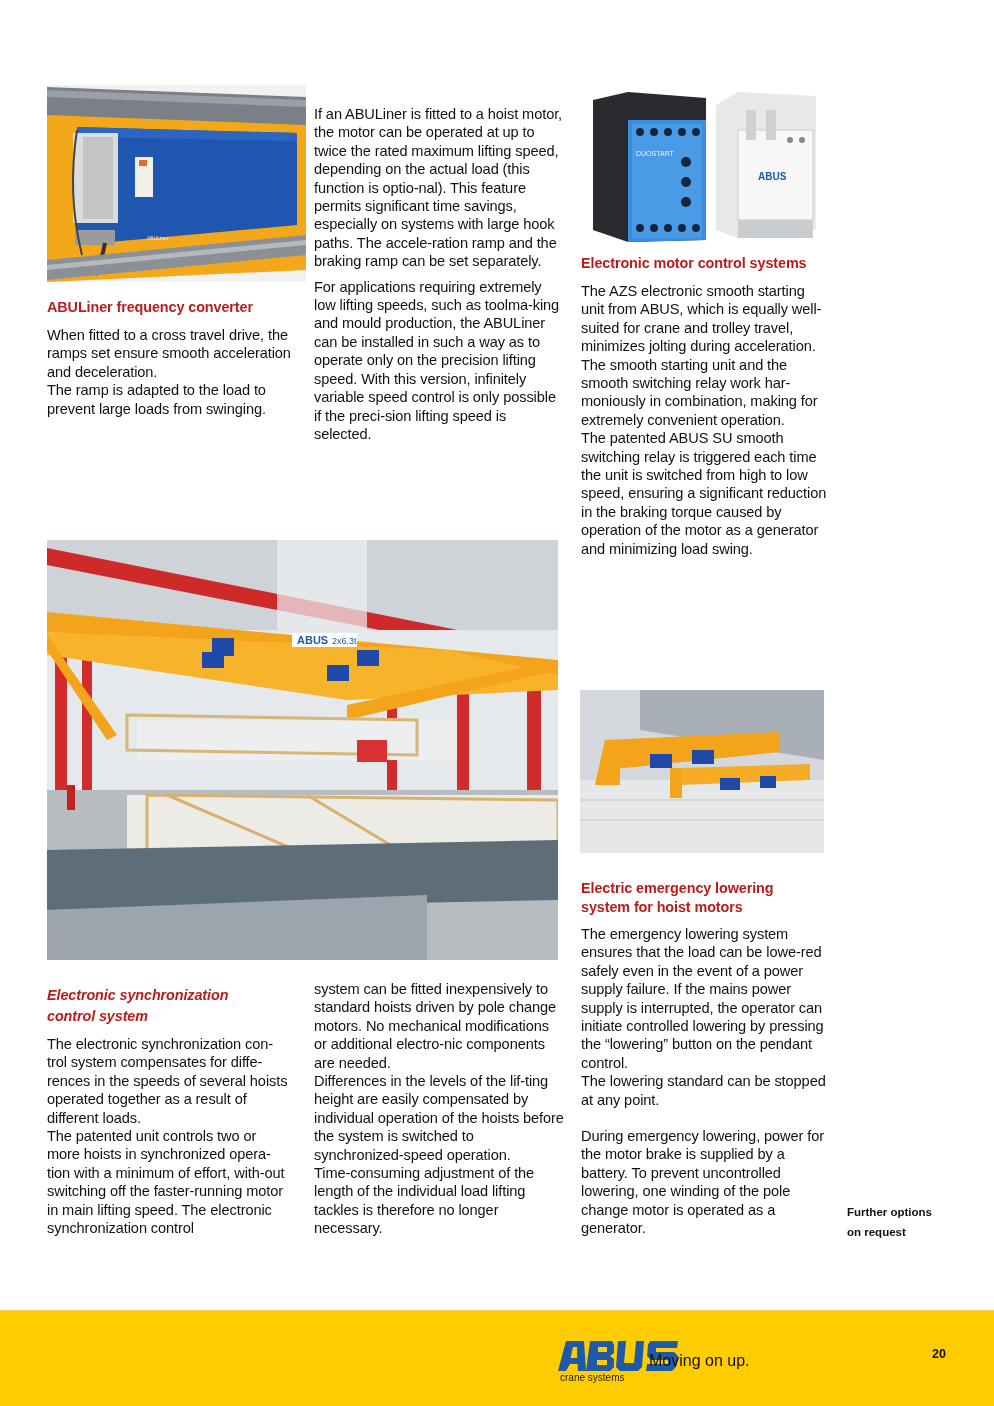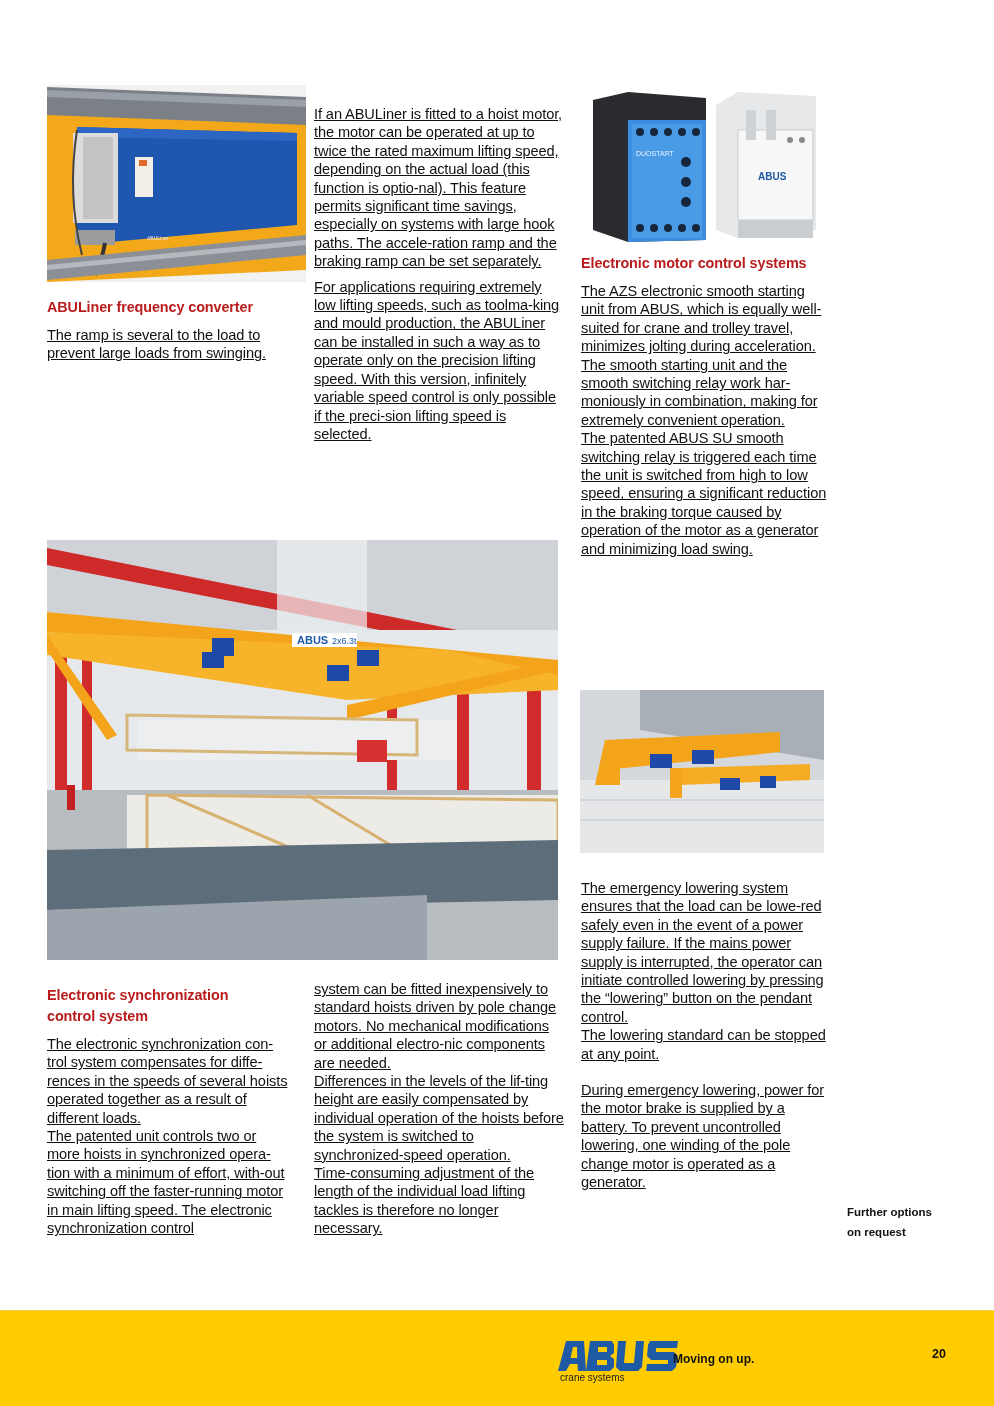--- a/index.html
+++ b/index.html
@@ -3,32 +3,32 @@
 <meta charset="utf-8">
 <style>
   html, body { margin: 0; padding: 0; }
   body {
     width: 994px; height: 1406px; position: relative; overflow: hidden;
     background: #ffffff; color: #111111;
     font-family: "Liberation Sans", sans-serif;
   }
   .abs { position: absolute; }
   .txt { font-size: 14.6px; line-height: 18.4px; color: #111; letter-spacing: -0.1px; }
-  .txt p { margin: 0; text-decoration: underline; }
+  .txt p { margin: 0; }
   .txt p + p.gap { margin-top: 7px; }
   .h { font-weight: bold; font-size: 14.4px; line-height: 21px; color: #b91c1c; margin: 0 0 8px 0; }
   .photo { position: absolute; overflow: hidden; }
   .photo svg { display: block; width: 100%; height: 100%; }
 
   .footer {
     position: absolute; left: 0; top: 1310px; width: 994px; height: 96px;
     background: #ffcc00; border-top: 1px solid #f0d060;
   }
   .logo { position: absolute; left: 558px; top: 1341px; width: 120px; height: 30px; }
-  .slogan { position: absolute; left: 673px; top: 1352px; font-weight: bold; font-size: 12px; color: #111; }
+  .slogan { position: absolute; left: 649px; top: 1352px; font-weight: normal; font-size: 16px; color: #111; }
   .crane-sys { position: absolute; left: 560px; top: 1372px; font-size: 10px; color: #222; }
   .pagenum { position: absolute; left: 932px; top: 1347px; font-weight: bold; font-size: 12.5px; color: #111; }
   .sidenote { position: absolute; left: 847px; top: 1202px; font-weight: bold; font-size: 11.5px; line-height: 20px; color: #111; }
 </style>
 </head>
 <body>
 
 <div class="photo" style="left:47px;top:85px;width:259px;height:197px;">
   <svg viewBox="0 0 259 197" preserveAspectRatio="none">
     <rect width="259" height="197" fill="#f2f2f2"></rect>
@@ -137,48 +137,50 @@
       <rect x="70" y="64" width="22" height="14"></rect>
         <rect x="112" y="60" width="22" height="14"></rect>
       <rect x="140" y="88" width="20" height="12"></rect>
         <rect x="180" y="86" width="16" height="12"></rect>
     </g>
   </svg>
 </div>
 
 <div class="abs txt" style="left:47px;top:297px;width:250px;">
   <h2 class="h">ABULiner frequency converter</h2>
-  <p>The ramp is several to the load to prevent large loads from swinging.</p>
+  <p>When fitted to a cross travel drive, the ramps set ensure smooth acceleration and deceleration.</p>
+  <p>The ramp is adapted to the load to prevent large loads from swinging.</p>
 </div>
 
 <div class="abs txt" style="left:314px;top:105px;width:250px;">
   <p>If an ABULiner is fitted to a hoist motor, the motor can be operated at up to twice the rated maximum lifting speed, depending on the actual load (this function is optio-nal). This feature permits significant time savings, especially on systems with large hook paths. The accele-ration ramp and the braking ramp can be set separately.</p>
   <p class="gap">For applications requiring extremely low lifting speeds, such as toolma-king and mould production, the ABULiner can be installed in such a way as to operate only on the precision lifting speed. With this version, infinitely variable speed control is only possible if the preci-sion lifting speed is selected.</p>
 </div>
 
 <div class="abs txt" style="left:581px;top:253px;width:250px;">
   <h2 class="h">Electronic motor control systems</h2>
   <p>The AZS electronic smooth starting unit from ABUS, which is equally well-suited for crane and trolley travel, minimizes jolting during acceleration.</p>
   <p>The smooth starting unit and the smooth switching relay work har-moniously in combination, making for extremely convenient operation.</p>
   <p>The patented ABUS SU smooth switching relay is triggered each time the unit is switched from high to low speed, ensuring a significant reduction in the braking torque caused by operation of the motor as a generator and minimizing load swing.</p>
 </div>
 
 <div class="abs txt" style="left:47px;top:985px;width:245px;">
-  <h2 class="h" style="width:200px;">Electronic synchronization control system</h2>
+  <h2 class="h" style="width:200px;font-style:italic;">Electronic synchronization control system</h2>
   <p>The electronic synchronization con-trol system compensates for diffe-rences in the speeds of several hoists operated together as a result of different loads.</p>
   <p>The patented unit controls two or more hoists in synchronized opera-tion with a minimum of effort, with-out switching off the faster-running motor in main lifting speed. The electronic synchronization control</p>
 </div>
 
 <div class="abs txt" style="left:314px;top:980px;width:250px;">
   <p>system can be fitted inexpensively to standard hoists driven by pole change motors. No mechanical modifications or additional electro-nic components are needed.</p>
   <p>Differences in the levels of the lif-ting height are easily compensated by individual operation of the hoists before the system is switched to synchronized-speed operation.</p>
   <p>Time-consuming adjustment of the length of the individual load lifting tackles is therefore no longer necessary.</p>
 </div>
 
 <div class="abs txt" style="left:581px;top:879px;width:245px;">
+  <h2 class="h" style="line-height:19px;">Electric emergency lowering system for hoist motors</h2>
   <p>The emergency lowering system ensures that the load can be lowe-red safely even in the event of a power supply failure. If the mains power supply is interrupted, the operator can initiate controlled lowering by pressing the “lowering” button on the pendant control.</p>
   <p>The lowering standard can be stopped at any point.</p>
   <p style="margin-top:18px;">During emergency lowering, power for the motor brake is supplied by a battery. To prevent uncontrolled lowering, one winding of the pole change motor is operated as a generator.</p>
 </div>
 
 <div class="sidenote">
   <div>Further options</div>
   <div>on request</div>
 </div>
 

